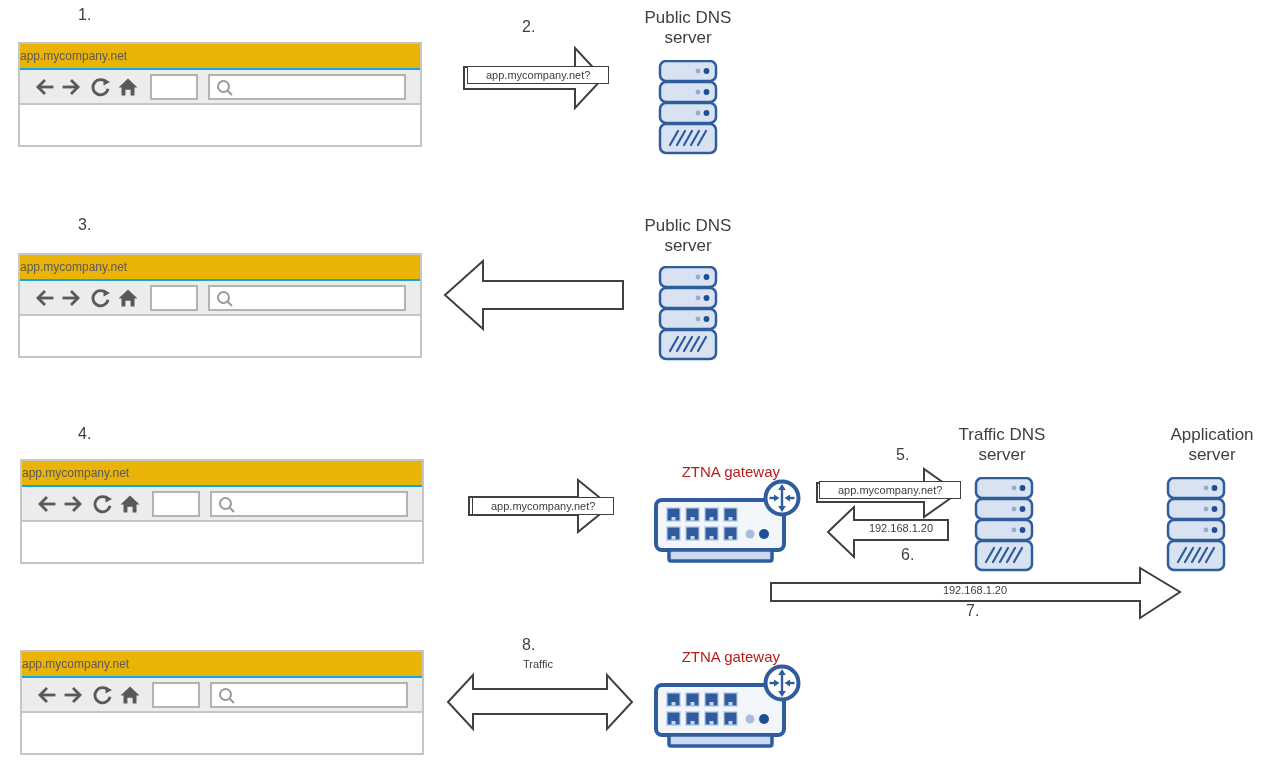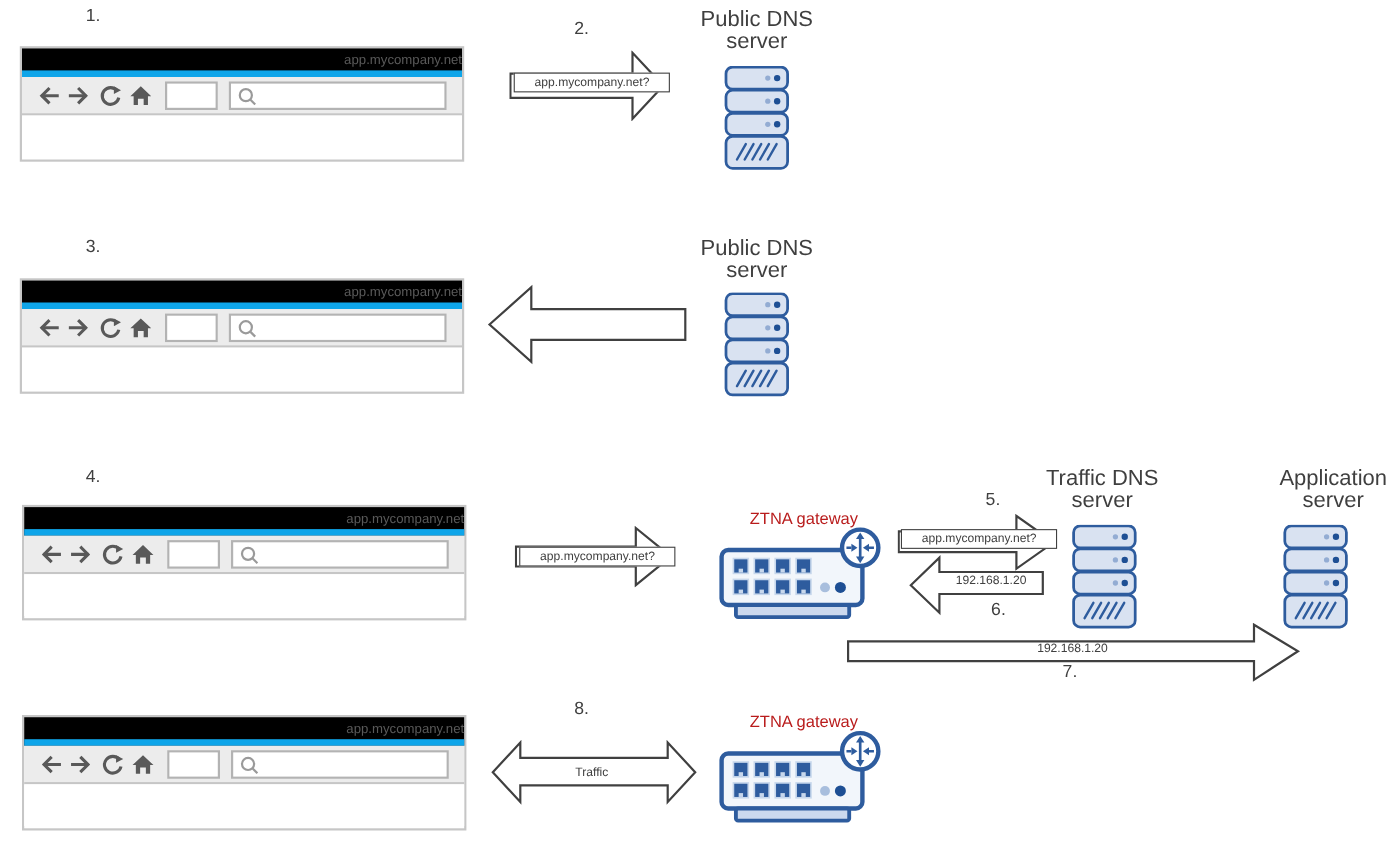--- a/index.html
+++ b/index.html
@@ -5,27 +5,27 @@
   * { margin:0; padding:0; box-sizing:border-box; }
   html,body { background:#ffffff; }
   body { font-family:"Liberation Sans", sans-serif; color:#3f3f3f; }
   #canvas { position:relative; width:1263px; height:776px; background:#ffffff; overflow:hidden; }
   .abs { position:absolute; }
 
   
   .step-num { font-size:16px; color:#3f3f3f; }
 
   
-  .node-label { width:130px; text-align:center; font-size:20px; line-height:20px; color:#3f3f3f; }
+  .node-label { width:130px; text-align:center; font-size:17px; line-height:20px; color:#3f3f3f; }
   .gw-label { width:132px; text-align:right; font-size:15px; color:#b91c1c; white-space:nowrap; }
 
   
   .browser { width:404px; height:105px; border:2px solid #c6c6c6; background:#ffffff; }
-  .browser .titlebar { height:26px; background:#000000; border-bottom:6px solid #0ea5e9;
-    display:flex; align-items:center; justify-content:flex-end; font-size:12px; color:#5a5a5a; }
+  .browser .titlebar { height:26px; background:#eab308; border-bottom:2px solid #0ea5e9;
+    display:flex; align-items:center; justify-content:flex-start; font-size:12px; color:#5a5a5a; }
   .browser .toolbar { height:35px; background:#ececec; border-bottom:2px solid #c6c6c6;
     display:flex; align-items:center; padding:0 10px; }
   .browser .toolbar svg.navicon { width:22px; height:22px; margin:0 3px; flex:0 0 auto; }
   .browser .mini-input { width:48px; height:26px; background:#ffffff; border:2px solid #b3b3b3; margin-left:8px; }
   .browser .search-box { width:198px; height:26px; background:#ffffff; border:2px solid #b3b3b3;
     margin-left:10px; display:flex; align-items:center; padding-left:5px; }
   .browser .content { height:38px; background:#ffffff; }
 
   
   .arrow-label-box { position:absolute; background:#ffffff; border:1px solid #404040;
@@ -295,15 +295,15 @@
   <div class="arrow-text" style="left:854px;top:522px;width:94px">192.168.1.20</div>
 
   <svg class="abs blockarrow" style="left:770px;top:566px" width="412" height="54" viewBox="0 0 412 54">
     <polygon points="1,17 370,17 370,2 410,26 370,52 370,35 1,35"></polygon>
   </svg>
   <div class="arrow-text" style="left:795px;top:584px;width:360px">192.168.1.20</div>
 
   <svg class="abs blockarrow" style="left:446px;top:672px" width="188" height="60" viewBox="0 0 188 60">
     <polygon points="2,30 27,3 27,17 161,17 161,3 186,30 161,57 161,42 27,42 27,57"></polygon>
   </svg>
-  <div class="arrow-text" style="left:458px;top:696px;width:160px">Traffic</div>
+  <div class="arrow-text" style="left:458px;top:658px;width:160px">Traffic</div>
 
 </div>
 
 </body></html>

